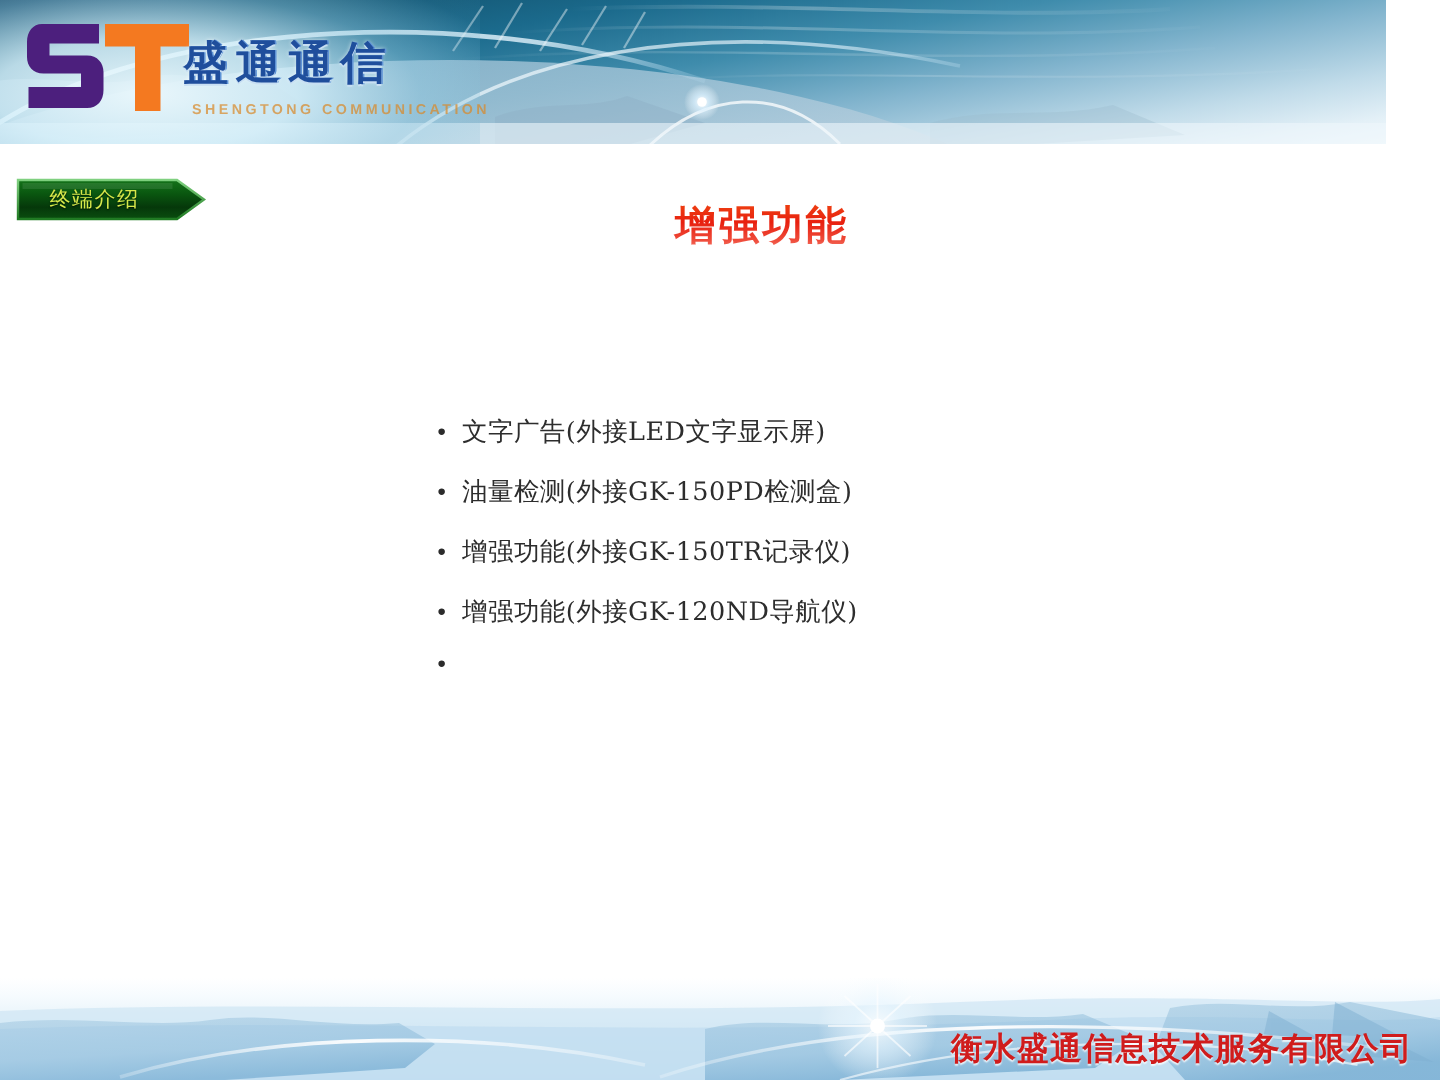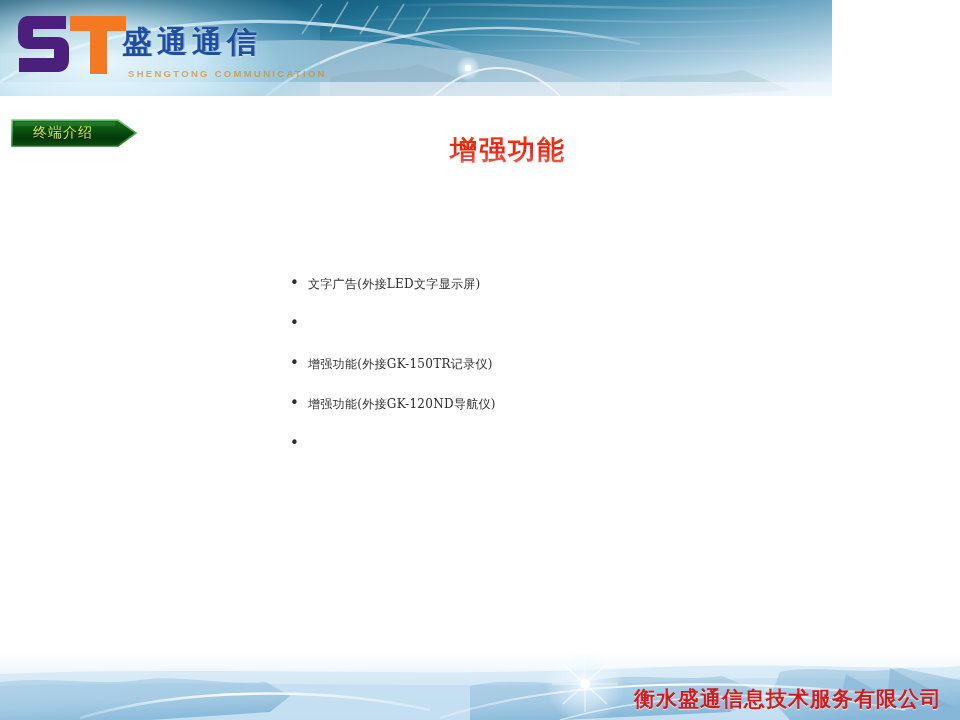--- a/index.html
+++ b/index.html
@@ -12,21 +12,21 @@
     height: 720px;
     position: relative;
     overflow: hidden;
     font-family: "Liberation Sans", sans-serif;
   }
 
   
   #header-banner {
     position: absolute;
     left: 0; top: 0;
-    width: 832px;
+    width: 924px;
     height: 96px;
     overflow: hidden;
     background: linear-gradient(170deg, #0d3d5c 0%, #12536f 14%, #1b6a8c 30%, #3f8cac 48%, #85b6cf 66%, #c0dbe9 82%, #e3f0f7 93%, #f2f9fc 100%);
   }
   #header-banner .hdr-svg {
     position: absolute;
     left: 0; top: 0;
   }
   
   #header-left-glow {
@@ -129,21 +129,21 @@
     width: 18px;
     flex: 0 0 18px;
     font-family: "DejaVu Sans", sans-serif;
     font-size: 15px;
     line-height: 1;
     color: #2b2b2b;
     text-align: left;
   }
   #bullet-list .bullet-text {
     font-family: "DejaVu Serif", serif;
-    font-size: 12px;
+    font-size: 17px;
     color: #2d2d2d;
     letter-spacing: 0.3px;
     white-space: nowrap;
     text-align: right;
   }
 
   
   #footer-banner {
     position: absolute;
     left: 0; bottom: 0;
@@ -267,20 +267,21 @@
 
 <div id="slide-title">增强功能</div>
 
 <div id="bullet-list">
   <div class="bullet-row">
     <span class="bullet-dot">•</span>
     <span class="bullet-text">文字广告(外接LED文字显示屏)</span>
   </div>
   <div class="bullet-row">
     <span class="bullet-dot">•</span>
+    <span class="bullet-text">油量检测(外接GK-150PD检测盒)</span>
   </div>
   <div class="bullet-row">
     <span class="bullet-dot">•</span>
     <span class="bullet-text">增强功能(外接GK-150TR记录仪)</span>
   </div>
   <div class="bullet-row">
     <span class="bullet-dot">•</span>
     <span class="bullet-text">增强功能(外接GK-120ND导航仪)</span>
   </div>
   <div class="bullet-row">

